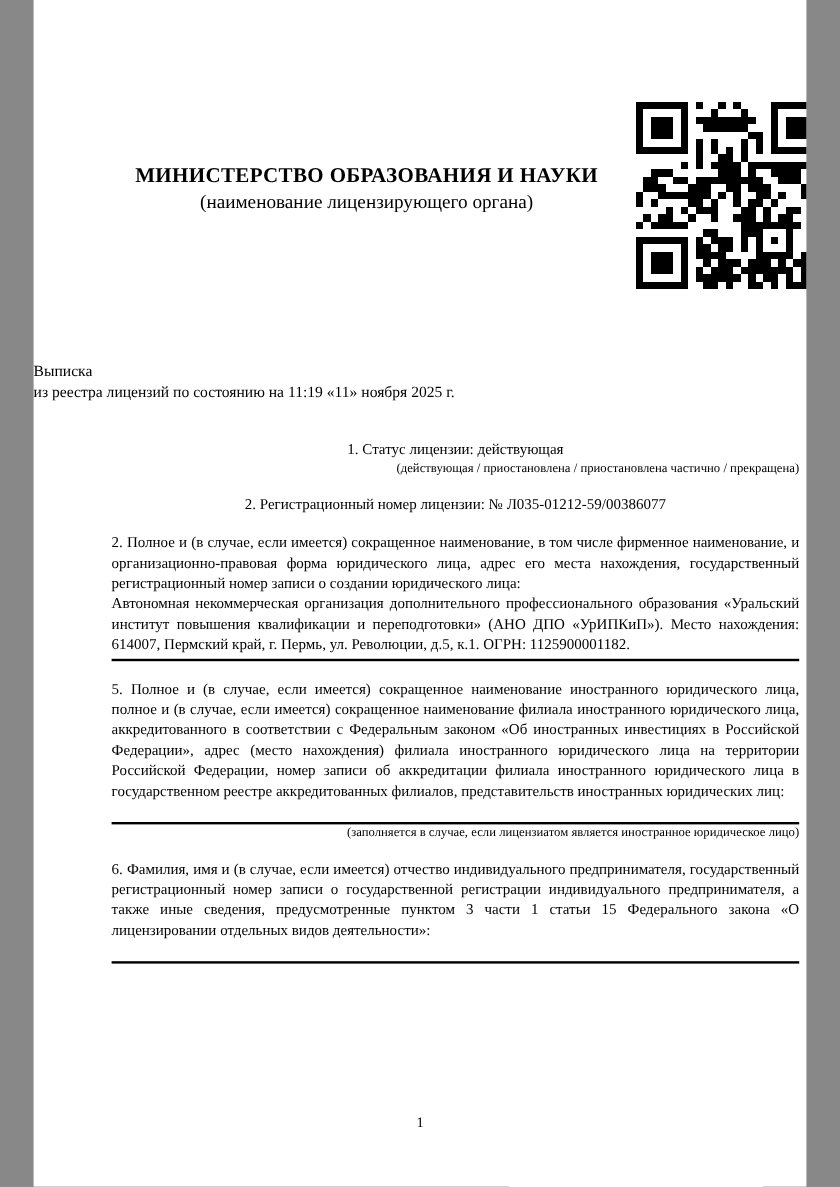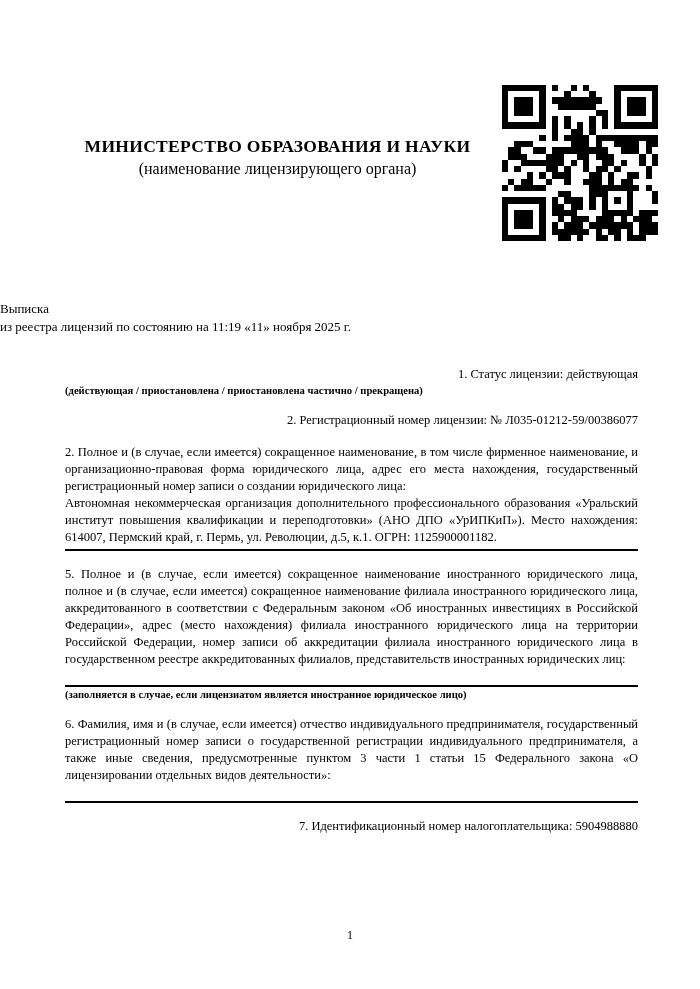--- a/index.html
+++ b/index.html
@@ -1,18 +1,18 @@
 <!DOCTYPE html>
 <html lang="ru"><head>
 <meta charset="utf-8">
 <style>
   html,body{margin:0;padding:0;background:#888;}
   .page{
     position:relative;
-    width:700px;height:989px;
+    width:644px;height:989px;
     background:#ffffff;
     color:#000;
     font-family:"Liberation Serif", serif;
     overflow:hidden;
     margin:0 auto;
   }
   .qr{
     position:absolute;
     left:502px;top:85px;
     width:156px;height:156px;
@@ -46,28 +46,27 @@
   }
   .content{
     position:absolute;
     top:366px;
     left:65px;
     width:573px;
     font-size:12.5px;
     line-height:17px;
   }
   .item{margin-bottom:15px;}
-  .item-text{text-align:right;}
+  .item-text{text-align:center;}
   .item-text.just{text-align:justify;}
   .item-note{
     font-size:10.6px;
     line-height:13px;
-    text-align:left;
+    text-align:right;
     margin-top:1px;
-    font-weight:bold;
   }
   .fill-line{
     border:0;
     border-top:2px solid #000;
     margin:3px 0 0 0;
     height:0;
   }
   .blank-space{height:14px;}
   .page-number{
     position:absolute;
@@ -122,21 +121,18 @@
       <div class="fill-line"></div>
       <div class="item-note">(заполняется в случае, если лицензиатом является иностранное юридическое лицо)</div>
     </div>
 
     <div class="item">
       <div class="item-text just">6. Фамилия, имя и (в случае, если имеется) отчество индивидуального предпринимателя, государственный регистрационный номер записи о государственной регистрации индивидуального предпринимателя, а также иные сведения, предусмотренные пунктом 3 части 1 статьи 15 Федерального закона «О лицензировании отдельных видов деятельности»:</div>
       <div class="blank-space"></div>
       <div class="fill-line"></div>
     </div>
 
-    <div class="item">
-      <div class="item-text">7. Идентификационный номер налогоплательщика: 5904988880</div>
-    </div>
 
   </div>
 
   <div class="page-number">1</div>
 
 </div>
 
 </body></html>

